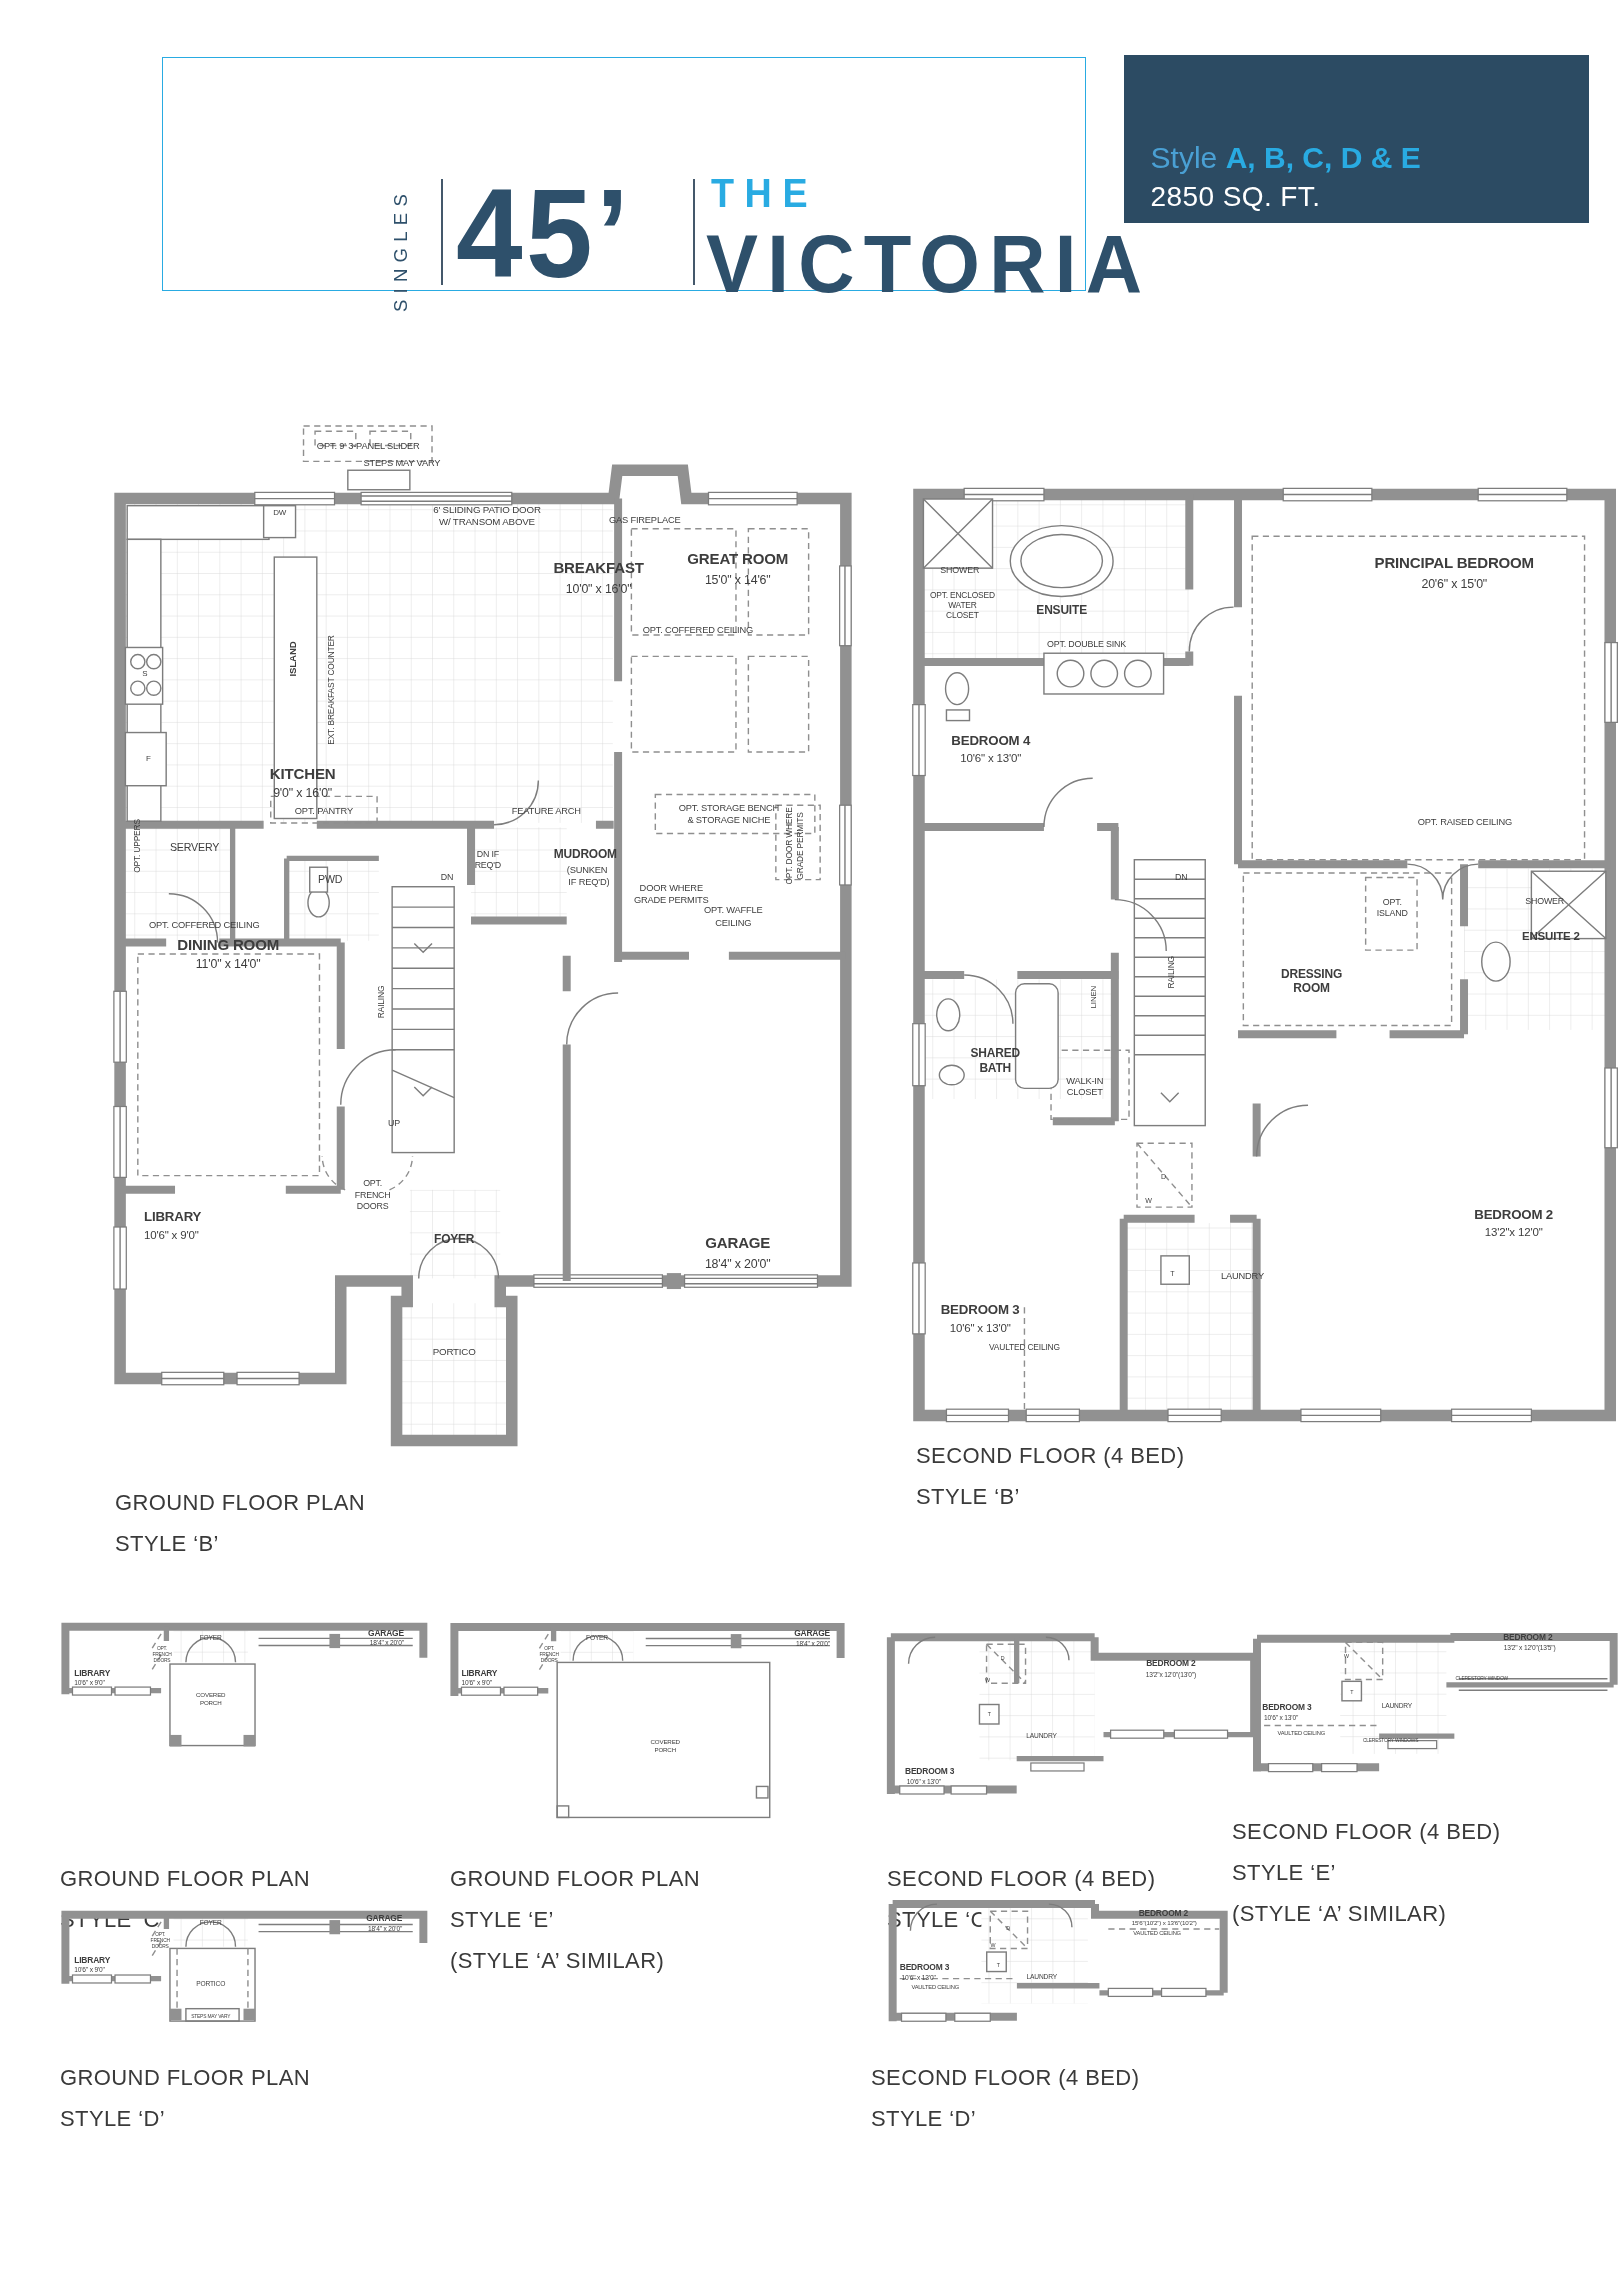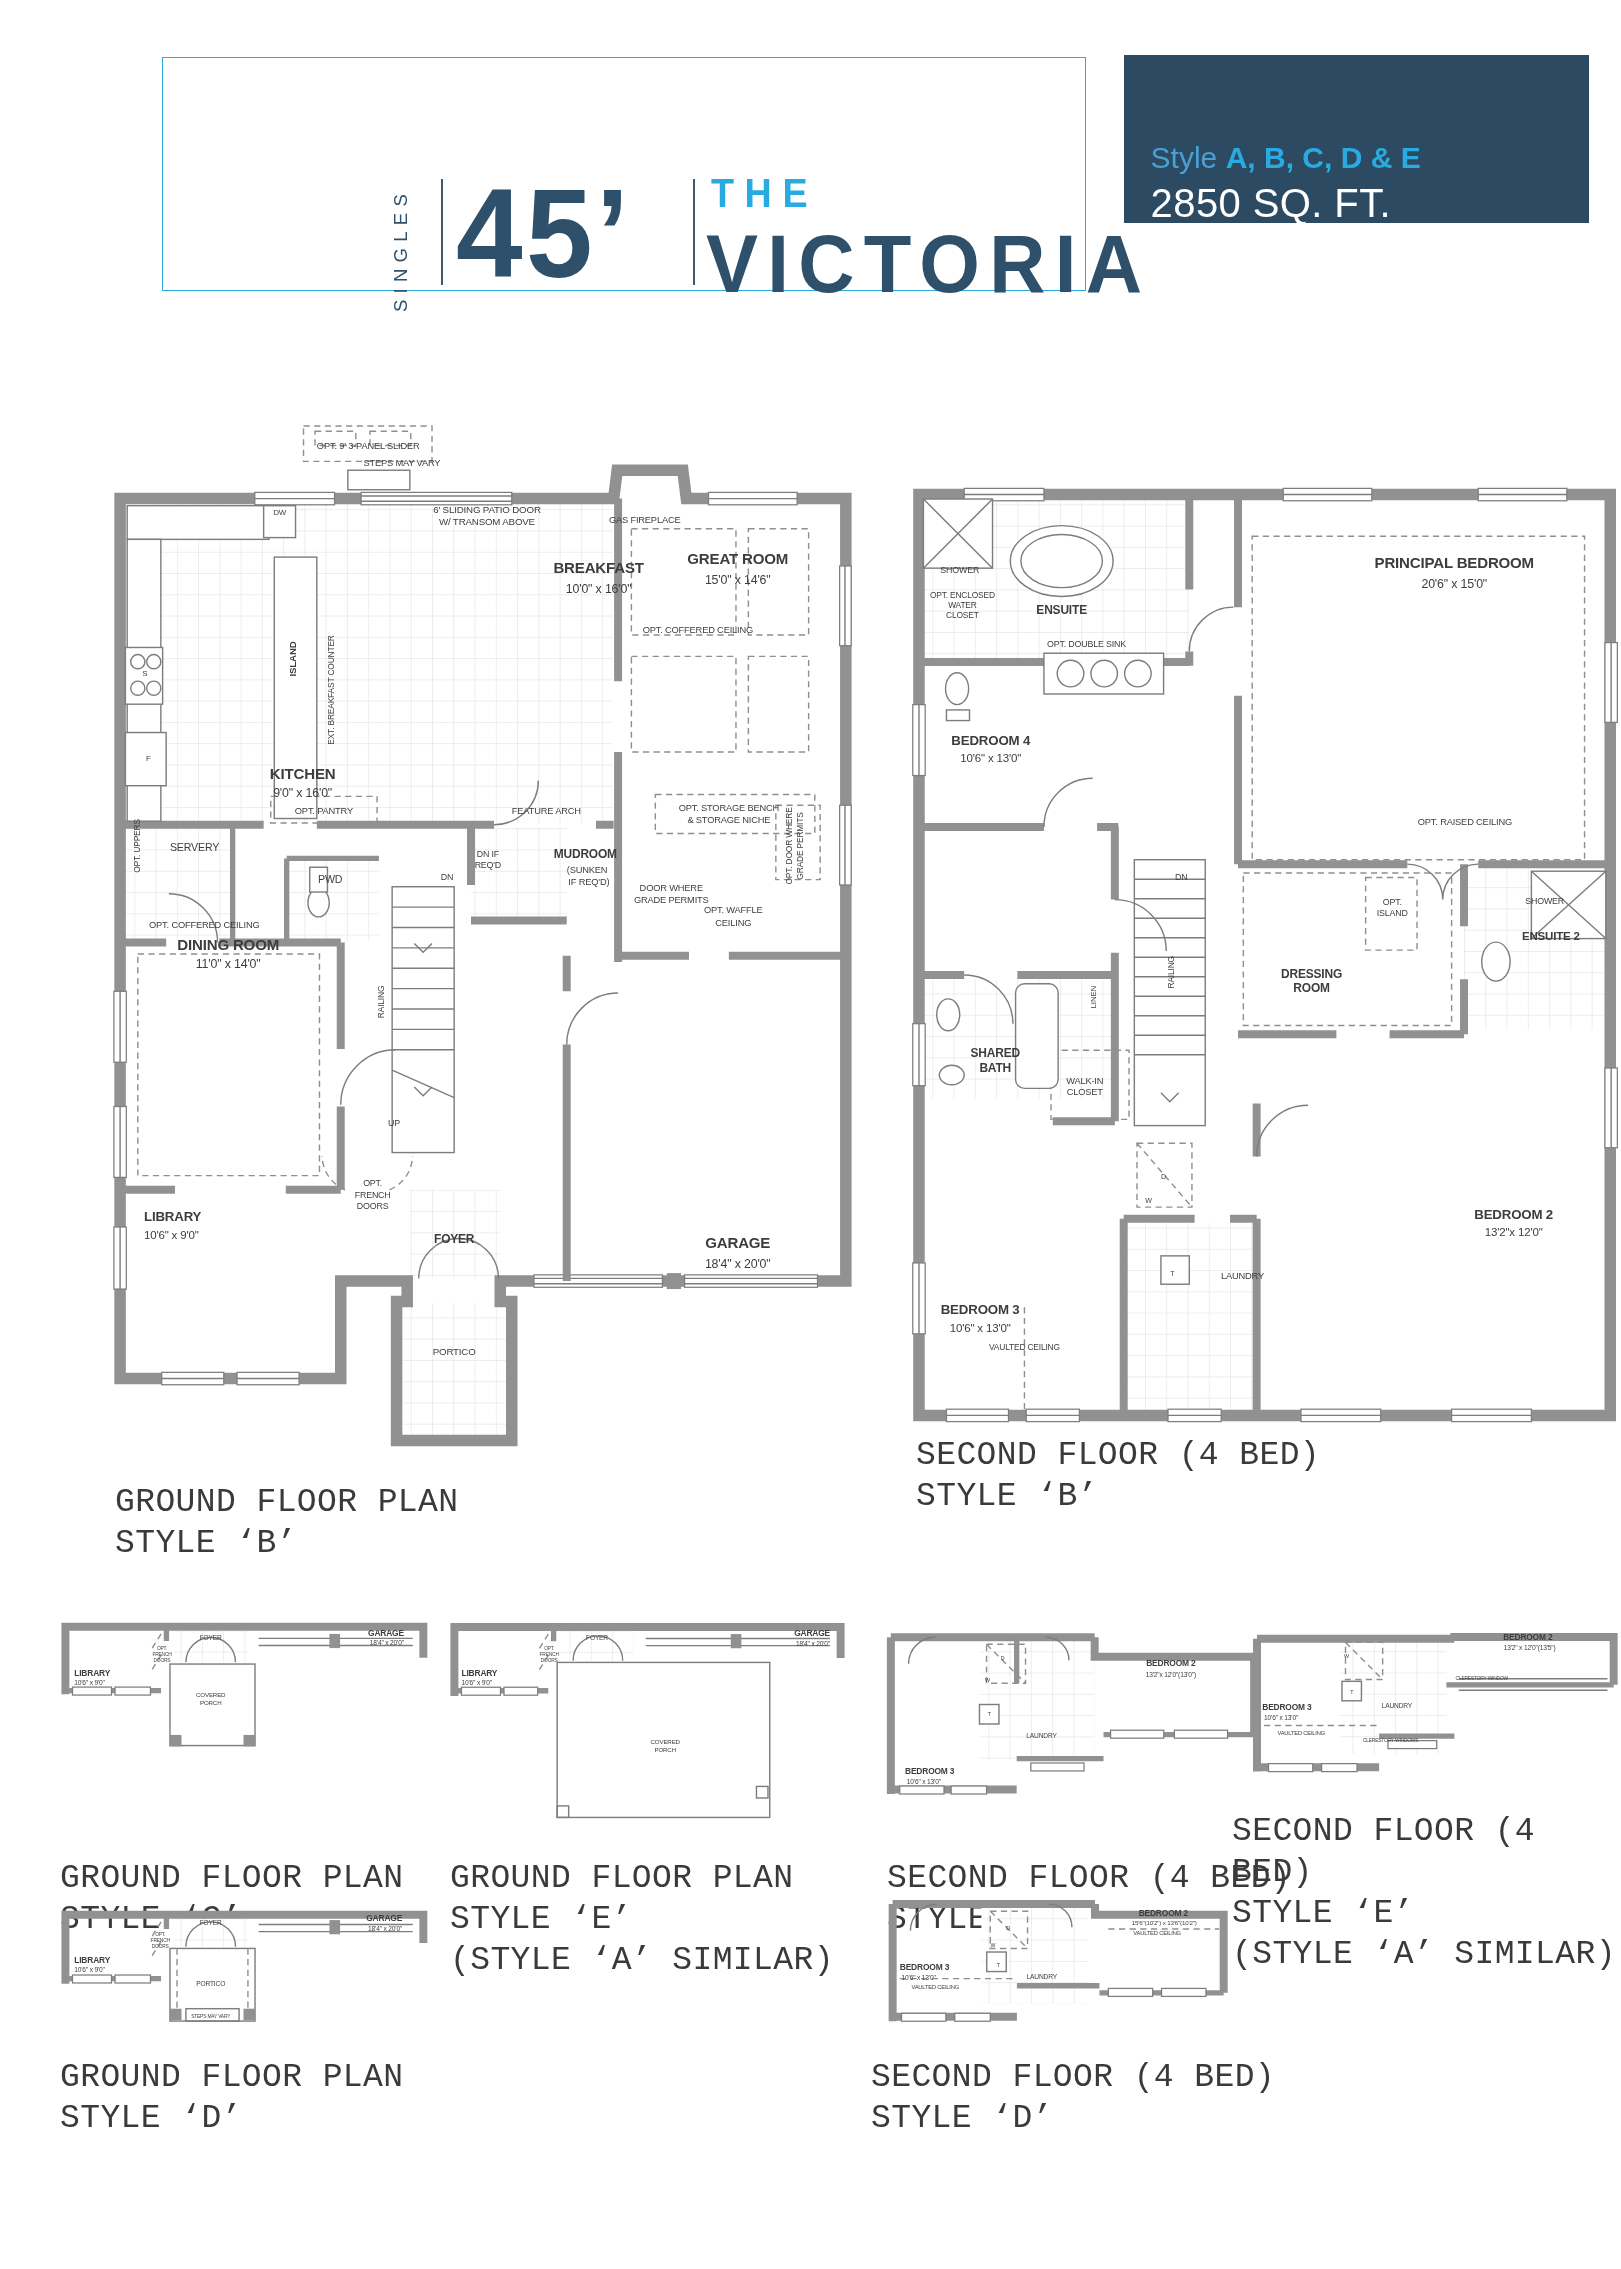--- a/index.html
+++ b/index.html
@@ -20,36 +20,36 @@
             color:var(--navy);letter-spacing:3.5px;transform:scaleX(.95);transform-origin:left top;}
   .the{position:absolute;left:548px;top:115px;font-size:41px;line-height:1;font-weight:700;
        color:var(--cyan);letter-spacing:11.5px;transform:scaleX(.92);transform-origin:left top;}
   .victoria{position:absolute;left:543px;top:165px;font-size:82px;line-height:1;font-weight:700;
             color:var(--navy);letter-spacing:9.8px;transform:scaleX(.95);transform-origin:left top;}
   .style-panel{position:absolute;left:1124px;top:55px;width:465px;height:168px;background:var(--panel);
                box-sizing:border-box;padding:85px 0 0 26.6px;}
   .style-line{font-size:30px;line-height:1.2;}
   .style-word{color:var(--stylew);}
   .style-vals{color:var(--cyan);font-weight:700;}
-  .sqft{font-size:40px;color:#ffffff;margin-top:5.3px;letter-spacing:0.4px;}
+  .sqft{font-size:28px;color:#ffffff;margin-top:5.3px;letter-spacing:0.4px;}
   
   svg.plan{position:absolute;overflow:visible;}
   svg text{font-family:"Liberation Sans",sans-serif;fill:var(--ink);letter-spacing:-0.2px;}
   .wall{stroke:var(--wall);stroke-width:13;fill:none;stroke-linejoin:miter;}
   .iw{stroke:var(--wall);stroke-width:9;fill:none;}
   .iw6{stroke:var(--wall);stroke-width:6;fill:none;}
   .tw{stroke:var(--thin);stroke-width:1.6;fill:none;}
   .dash{stroke:#8f8f8f;stroke-width:1.6;fill:none;stroke-dasharray:7 5;}
   .win{fill:#ffffff;stroke:var(--thin);stroke-width:1.4;}
   .fix{fill:#ffffff;stroke:var(--thin);stroke-width:1.6;}
   .post{fill:var(--wall);}
   .wall-s{stroke:var(--wall);stroke-width:9;fill:none;}
   .iw-s{stroke:var(--wall);stroke-width:6;fill:none;}
   
-  .caption{position:absolute;font-size:33px;line-height:41px;color:#3a3a3a;letter-spacing:0.4px;font-family:Liberation Mono, monospace;}
+  .caption{position:absolute;font-size:22px;line-height:41px;color:#3a3a3a;letter-spacing:0.4px;}
 </style>
 </head>
 <body>
 
 <div class="page">
 
   <div class="title-box">
     <div class="singles">SINGLES</div>
     <div class="vline v1"></div>
     <div class="frontage">45’</div>

